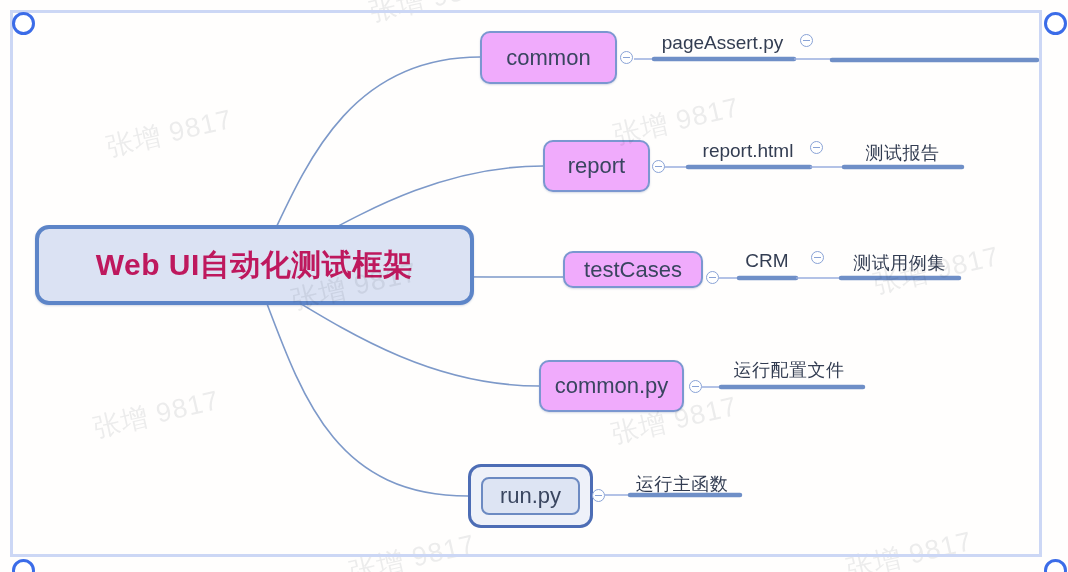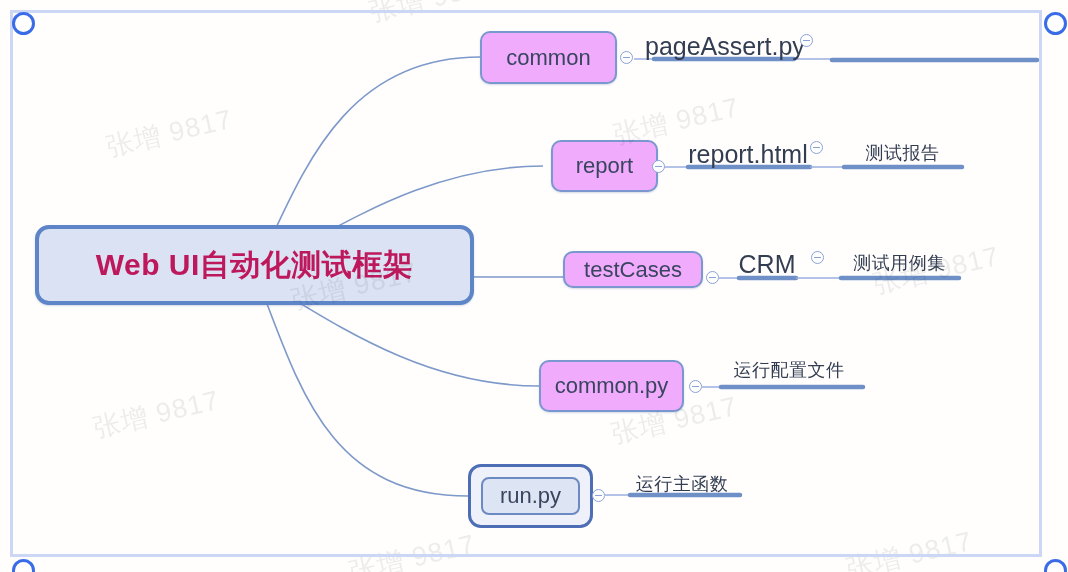--- a/index.html
+++ b/index.html
@@ -29,39 +29,39 @@
     background:#f0abfc;border:2.5px solid #7b97d0;border-radius:10px;
     color:#39455f;z-index:3;box-sizing:border-box;
     box-shadow:0 1px 2px rgba(90,110,160,.25);
   }
   .root-node{
     left:35px;top:225px;width:439px;height:80px;
     border:4px solid #5d85c8;border-radius:14px;background:#dbe2f3;
     font-size:30px;font-weight:bold;color:#be185d;letter-spacing:.5px;
   }
   .n-common{left:480px;top:31px;width:137px;height:53px;font-size:22px;}
-  .n-report{left:543px;top:140px;width:107px;height:52px;font-size:22px;margin-left:8px;}
+  .n-report{left:543px;top:140px;width:107px;height:52px;font-size:22px;}
   .n-testcases{left:563px;top:251px;width:140px;height:37px;font-size:22px;}
   .n-config{left:539px;top:360px;width:145px;height:52px;font-size:22px;}
   .sel-wrap{
     position:absolute;left:468px;top:464px;width:125px;height:64px;
     border:3px solid #4d6db5;border-radius:13px;background:#eef1f9;
     box-sizing:border-box;padding:10px;z-index:3;
   }
   .sel-inner{
     width:100%;height:100%;box-sizing:border-box;
     border:2px solid #6c8ac2;border-radius:8px;background:#dde4f3;
     display:flex;align-items:center;justify-content:center;
     font-size:22px;color:#39455f;
   }
   
   .flabel{
     position:absolute;z-index:3;text-align:center;color:#333d52;white-space:nowrap;
   }
-  .lat{font-size:25px;}
+  .lat{font-size:19px;}
   .cjk{font-size:18px;letter-spacing:.5px;}
   .t-pageassert{left:645px;top:32px;width:155px;}
   .t-assertdesc{left:828px;top:33px;width:212px;}
   .t-reporthtml{left:688px;top:140px;width:120px;}
   .t-reportdesc{left:842px;top:141px;width:121px;}
   .t-crm{left:735px;top:250px;width:64px;}
   .t-casedesc{left:839px;top:251px;width:121px;}
   .t-configdesc{left:719px;top:358px;width:140px;}
   .t-rundesc{left:626px;top:466px;width:112px;margin-top:6px;}
   

